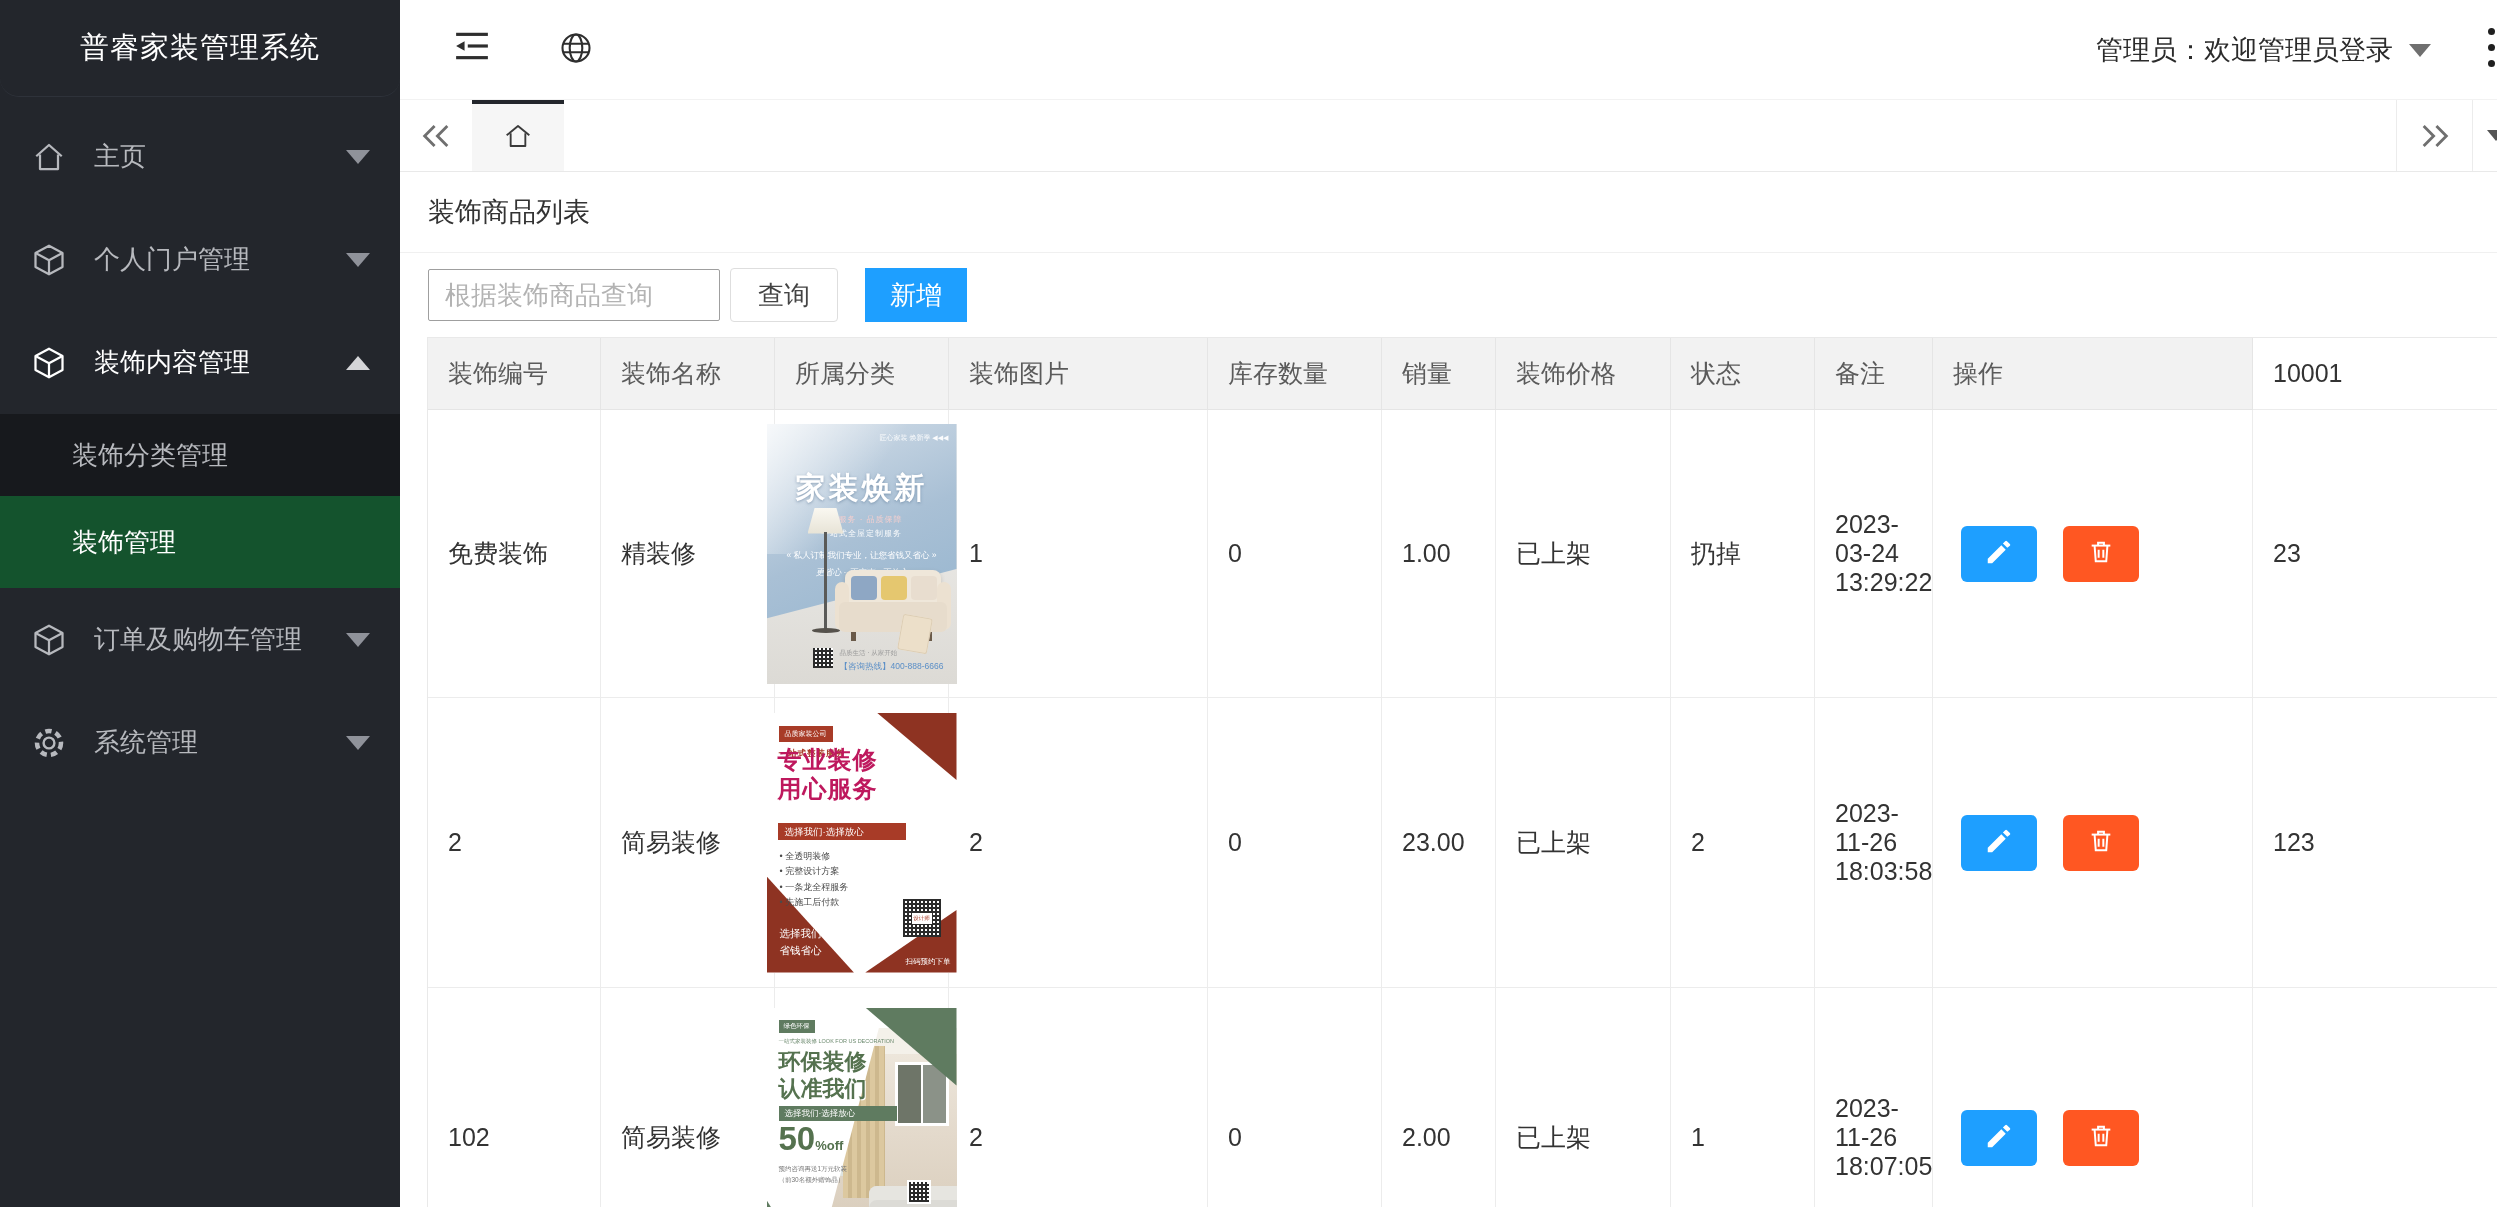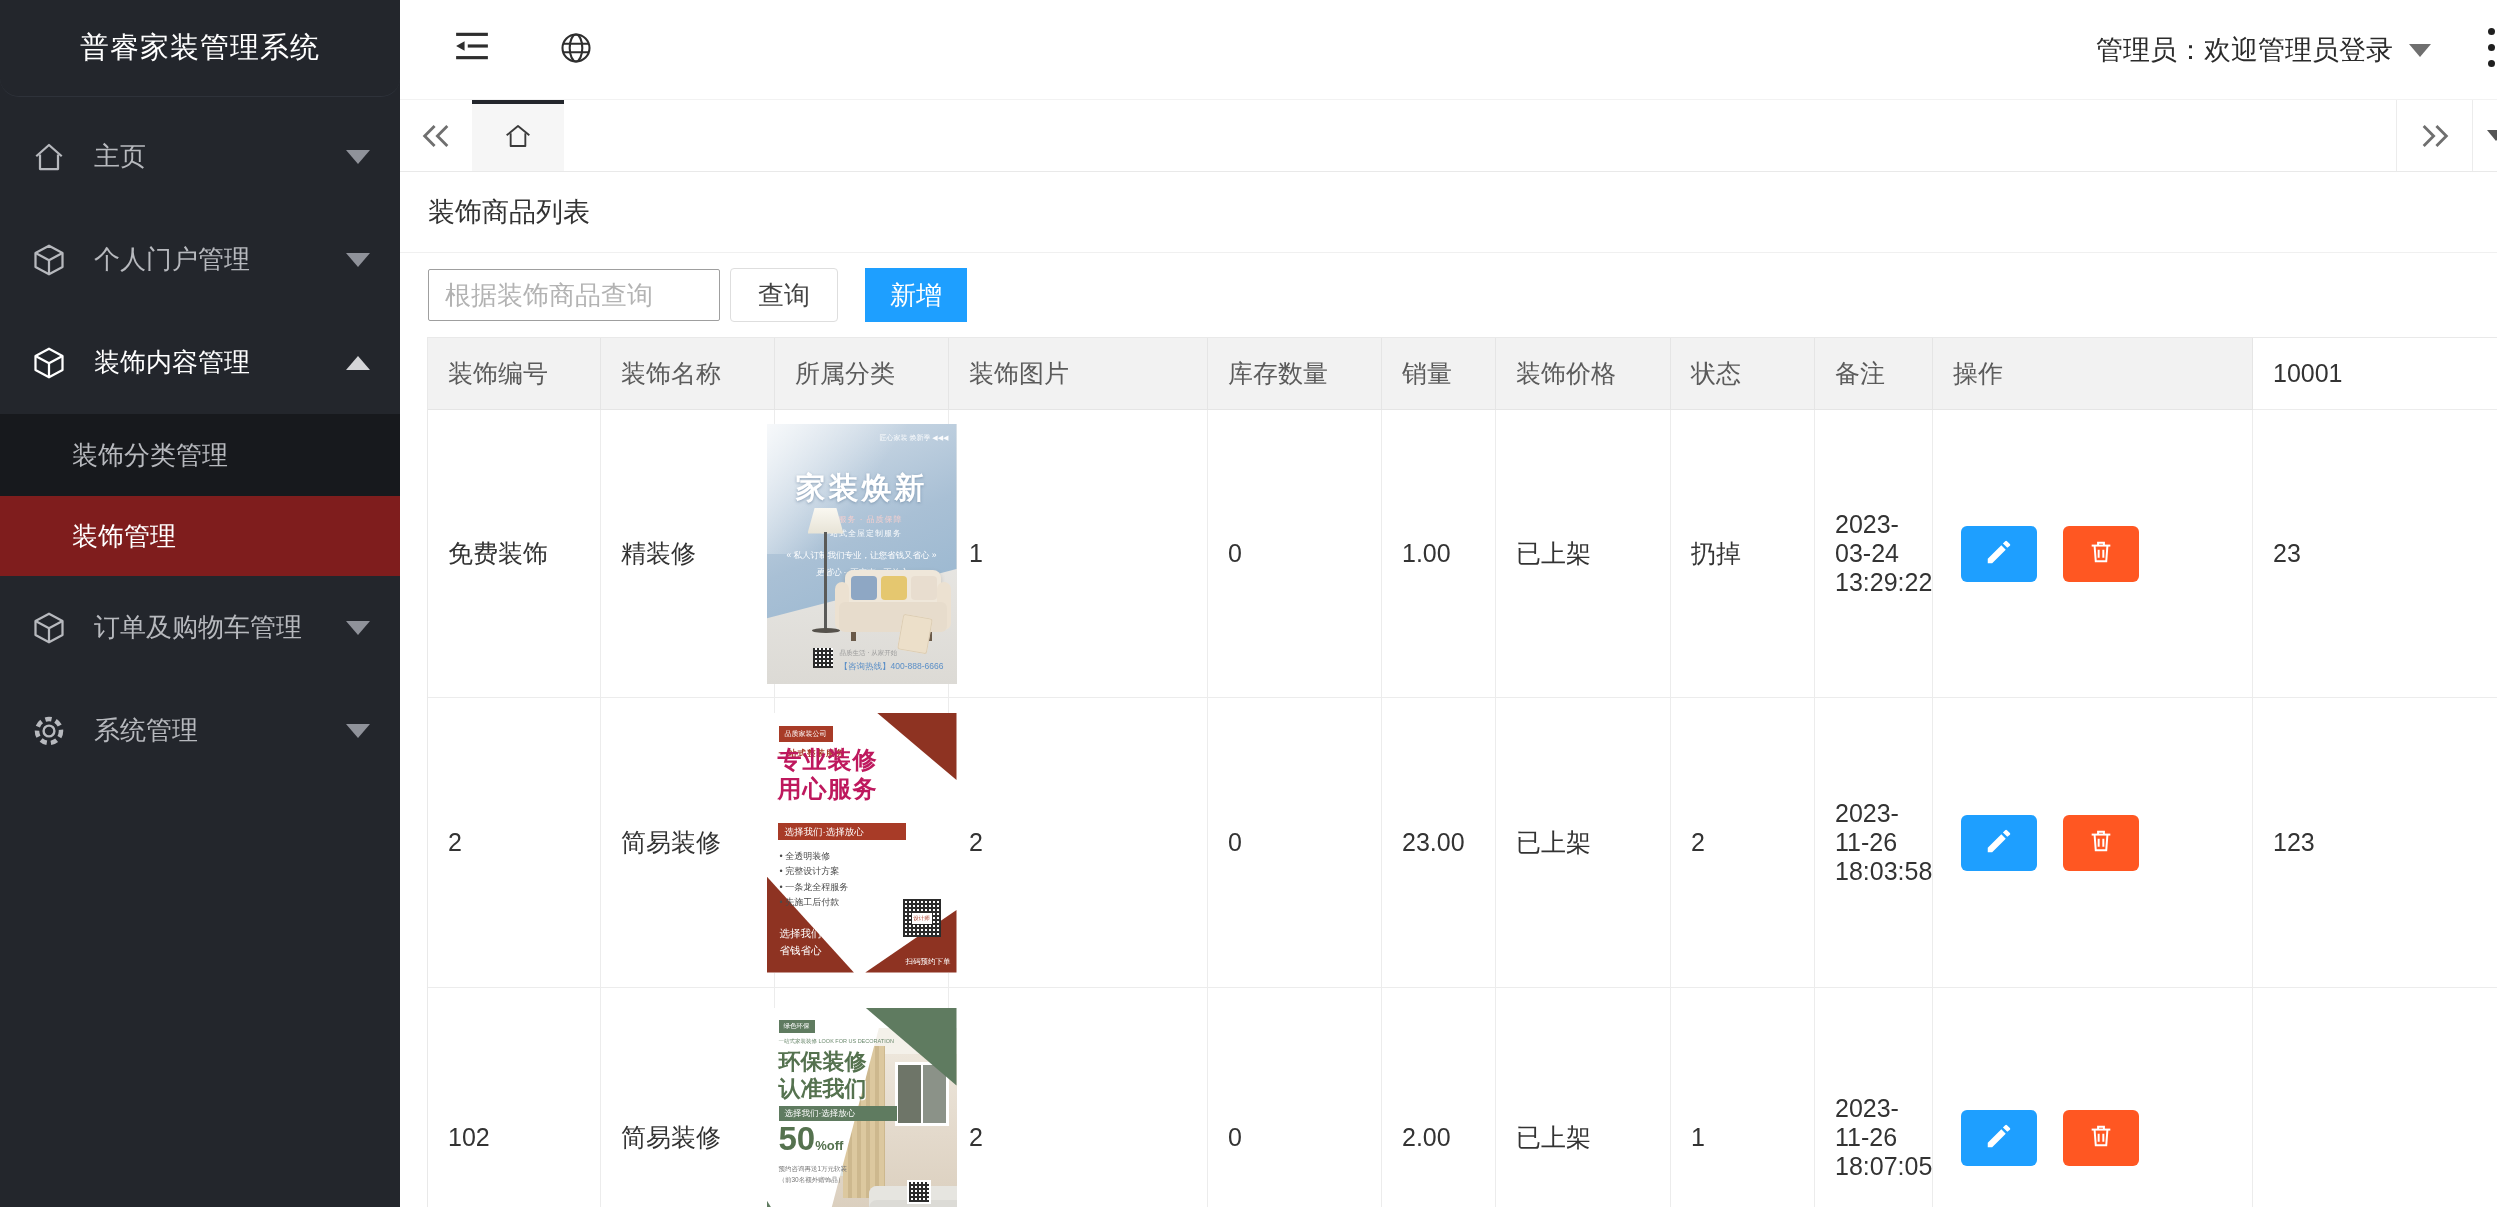--- a/index.html
+++ b/index.html
@@ -14,21 +14,21 @@
   .nav{padding-top:8px;}
   .nav-item{position:relative;height:103px;display:flex;align-items:center;padding-left:30px;
             color:#b7b9be;font-size:26px;cursor:pointer;}
   .nav-item .nicon{width:38px;height:38px;margin-right:26px;display:flex;align-items:center;justify-content:center;}
   .nav-item.active-parent{color:#fff;}
   .caret{position:absolute;right:30px;width:0;height:0;border-left:12px solid transparent;border-right:12px solid transparent;}
   .caret.down{border-top:14px solid #8f929a;}
   .caret.up{border-bottom:14px solid #d4d5d8;}
   .submenu{background:#17191d;}
   .sub-item{height:82px;display:flex;align-items:center;padding-left:72px;color:#b7b9be;font-size:26px;cursor:pointer;}
-  .sub-item.active{background:#7f1d1d;color:#fff;height:80px;}
+  .sub-item.active{background:#14532d;color:#fff;height:92px;}
 
   
   .header{position:absolute;left:400px;top:0;right:0;height:100px;background:#fff;border-bottom:1px solid #f2f2f2;z-index:4;}
   .hbtn{position:absolute;top:30px;cursor:pointer;display:flex;}
   .hbtn.collapse{left:54px;}
   .hbtn.globe{left:158px;}
   .user-area{position:absolute;right:66px;top:0;height:100px;display:flex;align-items:center;cursor:pointer;}
   .user-label{font-size:27px;color:#2b2b2b;}
   .user-caret{margin-left:16px;width:0;height:0;border-left:11px solid transparent;border-right:11px solid transparent;border-top:13px solid #6f6f6f;}
   .dots{position:absolute;right:2px;top:28px;display:flex;flex-direction:column;gap:9px;align-items:center;cursor:pointer;}

